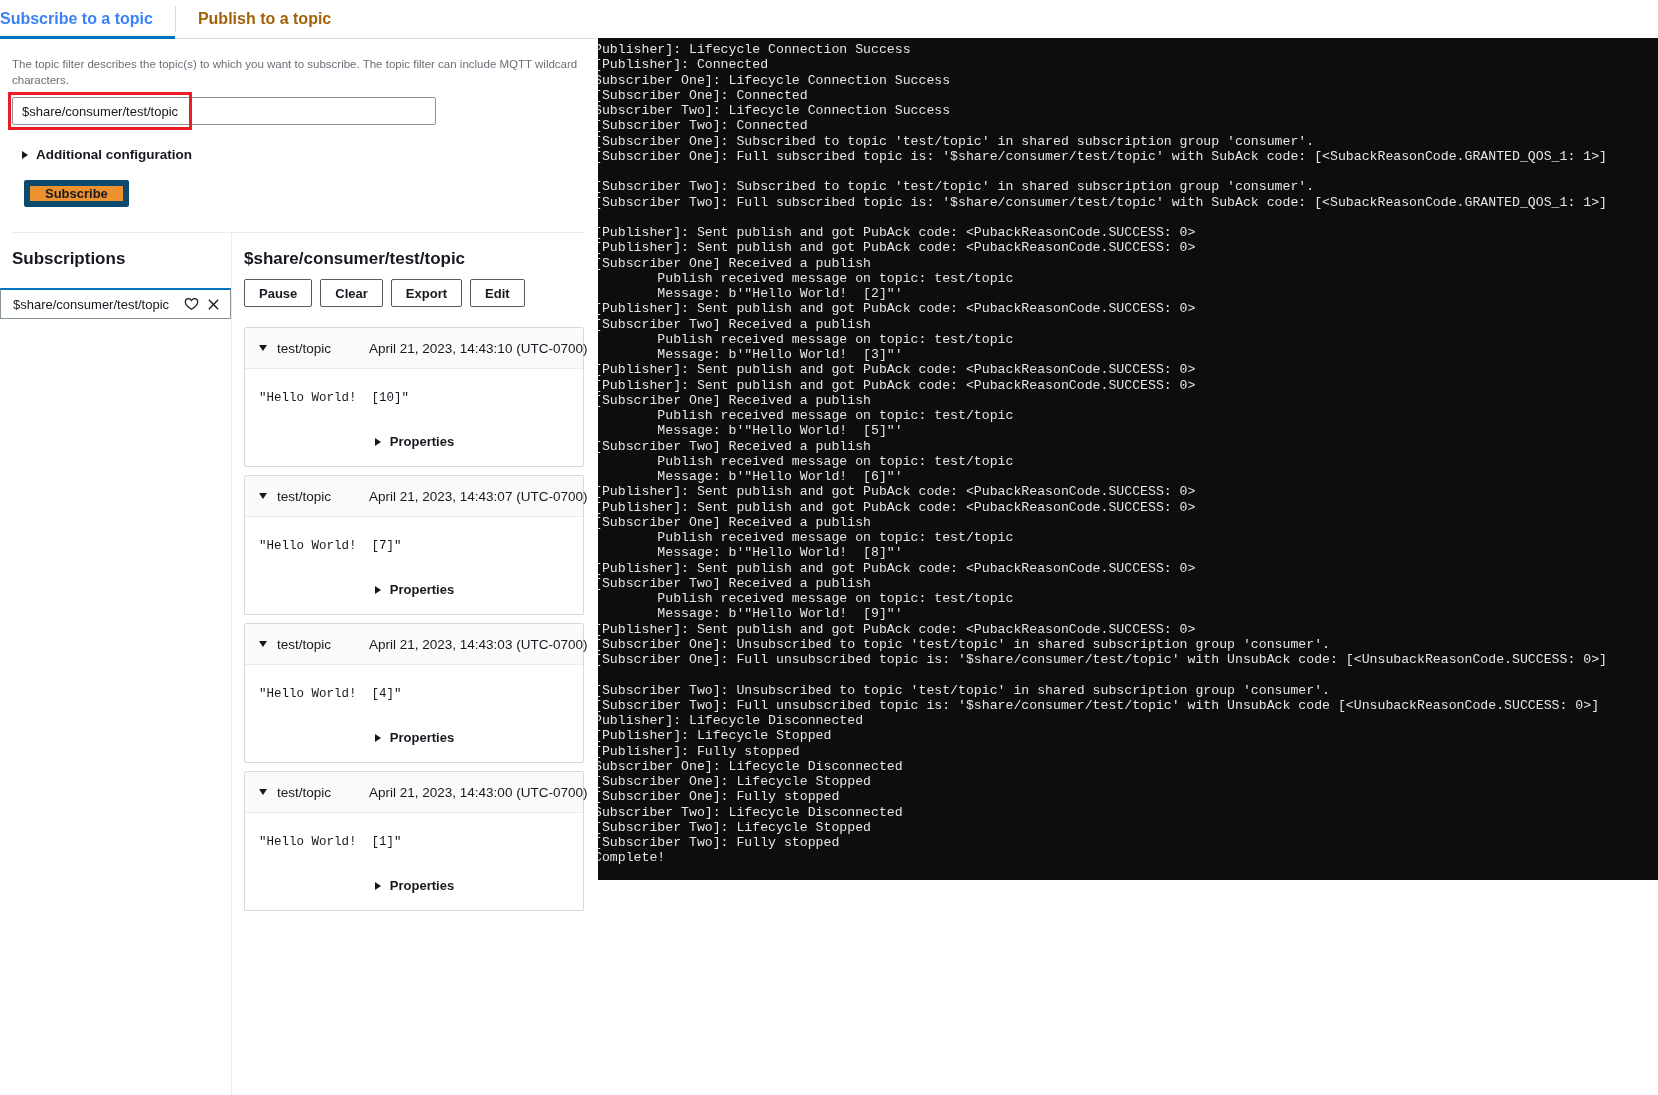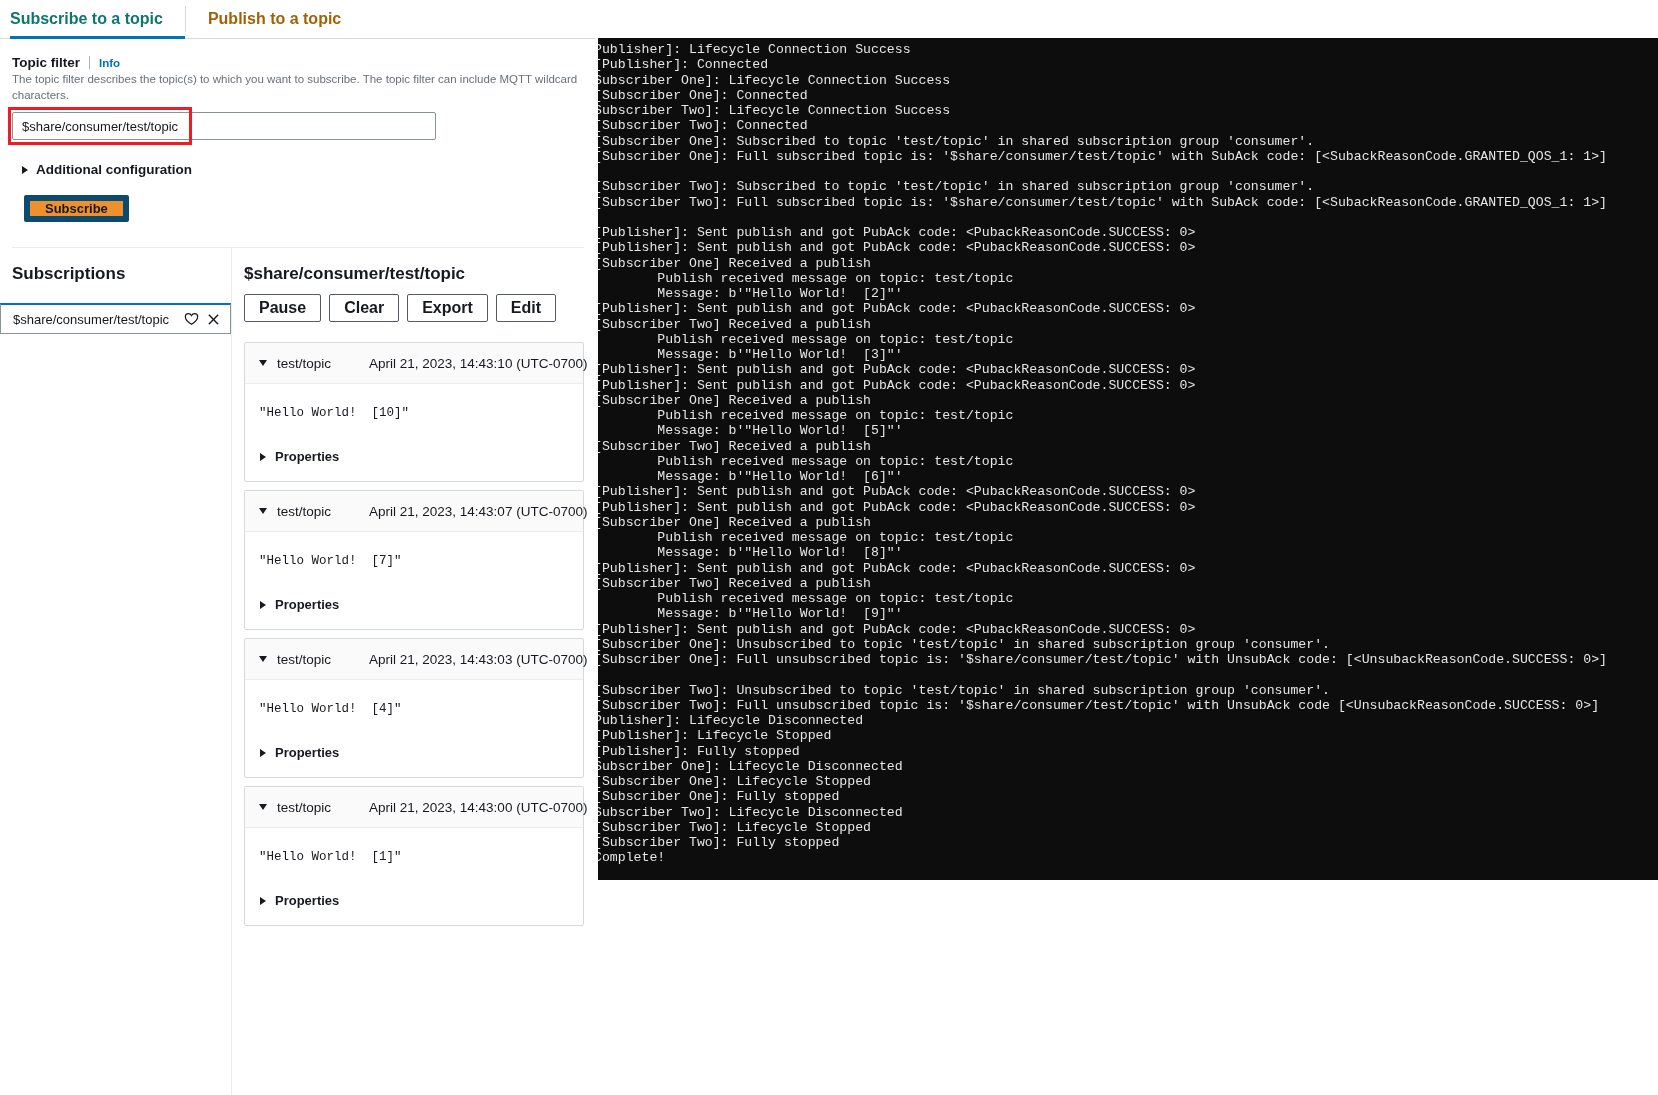--- a/index.html
+++ b/index.html
@@ -31,21 +31,21 @@
     display: flex; align-items: center;
     padding: 0 22px 0 0;
     font-size: 16px;
     font-weight: 700;
     color: #a16207;
     position: relative;
     cursor: pointer;
     white-space: nowrap;
   }
   .tab.first { padding-left: 0; }
-  .tab.active { color: #0f766e; margin-left: 10px; }
+  .tab.active { color: #3b82f6; }
   .tab.active::after {
     content: ""; position: absolute;
     left: 0; right: 0; bottom: -1px; height: 3px;
     background: #0073bb;
   }
   .tab-sep { width: 1px; background: #d5dbdb; margin: 6px 22px 6px 0; }
 
   
   .form-area { padding: 16px 12px 0 12px; }
   .field-label-row { display: flex; align-items: center; gap: 0; }
@@ -140,21 +140,21 @@
   .msgs-col { flex: 1; padding: 16px 12px 0 12px; overflow: hidden; }
   .msgs-title {
     font-size: 17px; font-weight: 700; color: #16191f;
     margin-bottom: 10px;
   }
   .btn-row { display: flex; gap: 8px; }
   .sec-btn {
     height: 28px; padding: 0 14px;
     border: 1px solid #545b64; border-radius: 2px;
     background: #ffffff;
-    font-size: 16px; font-weight: 700; color: #16191f;
+    font-size: 13px; font-weight: 700; color: #16191f;
     cursor: pointer;
     display: inline-flex; align-items: center;
   }
   .msg-list { margin-top: 20px; }
   .msg-card {
     border: 1px solid #d5dbdb;
     border-radius: 2px;
     background: #ffffff;
     margin-bottom: 8px;
   }
@@ -178,20 +178,21 @@
     font-family: "Liberation Mono", "DejaVu Sans Mono", monospace;
     font-size: 12.5px; color: #16191f;
     white-space: pre;
     line-height: 1.2;
   }
   .props-row {
     display: flex; align-items: center; gap: 9px;
     padding: 28px 0 17px 1px;
     font-size: 13px; font-weight: 700; color: #16191f;
     cursor: pointer;
+    justify-content: center;
   }
   .props-row .caret-right { margin-left: 0; }
 
   
   #terminal {
     position: absolute;
     left: 598px; top: 38px;
     width: 1060px; height: 842px;
     background: #0d0d0d;
     overflow: hidden;
@@ -218,25 +219,20 @@
       <div class="tab first active">
         <span>Subscribe to a topic</span>
       </div>
       <div class="tab-sep"></div>
       <div class="tab">
         <span>Publish to a topic</span>
       </div>
     </div>
 
     <div class="form-area">
-      <div class="field-label-row">
-        <span class="field-label">Topic filter</span>
-        <span class="label-divider"></span>
-        <span class="info-link">Info</span>
-      </div>
       <div class="field-desc">The topic filter describes the topic(s) to which you want to subscribe. The topic filter can include MQTT wildcard characters.</div>
 
       <div class="input-wrap">
         <input class="topic-input" type="text" value="$share/consumer/test/topic" style="">
         <div class="redbox"></div>
       </div>
 
       <div class="addl-config">
         <span class="caret-right"></span>
         <span>Additional configuration</span>

